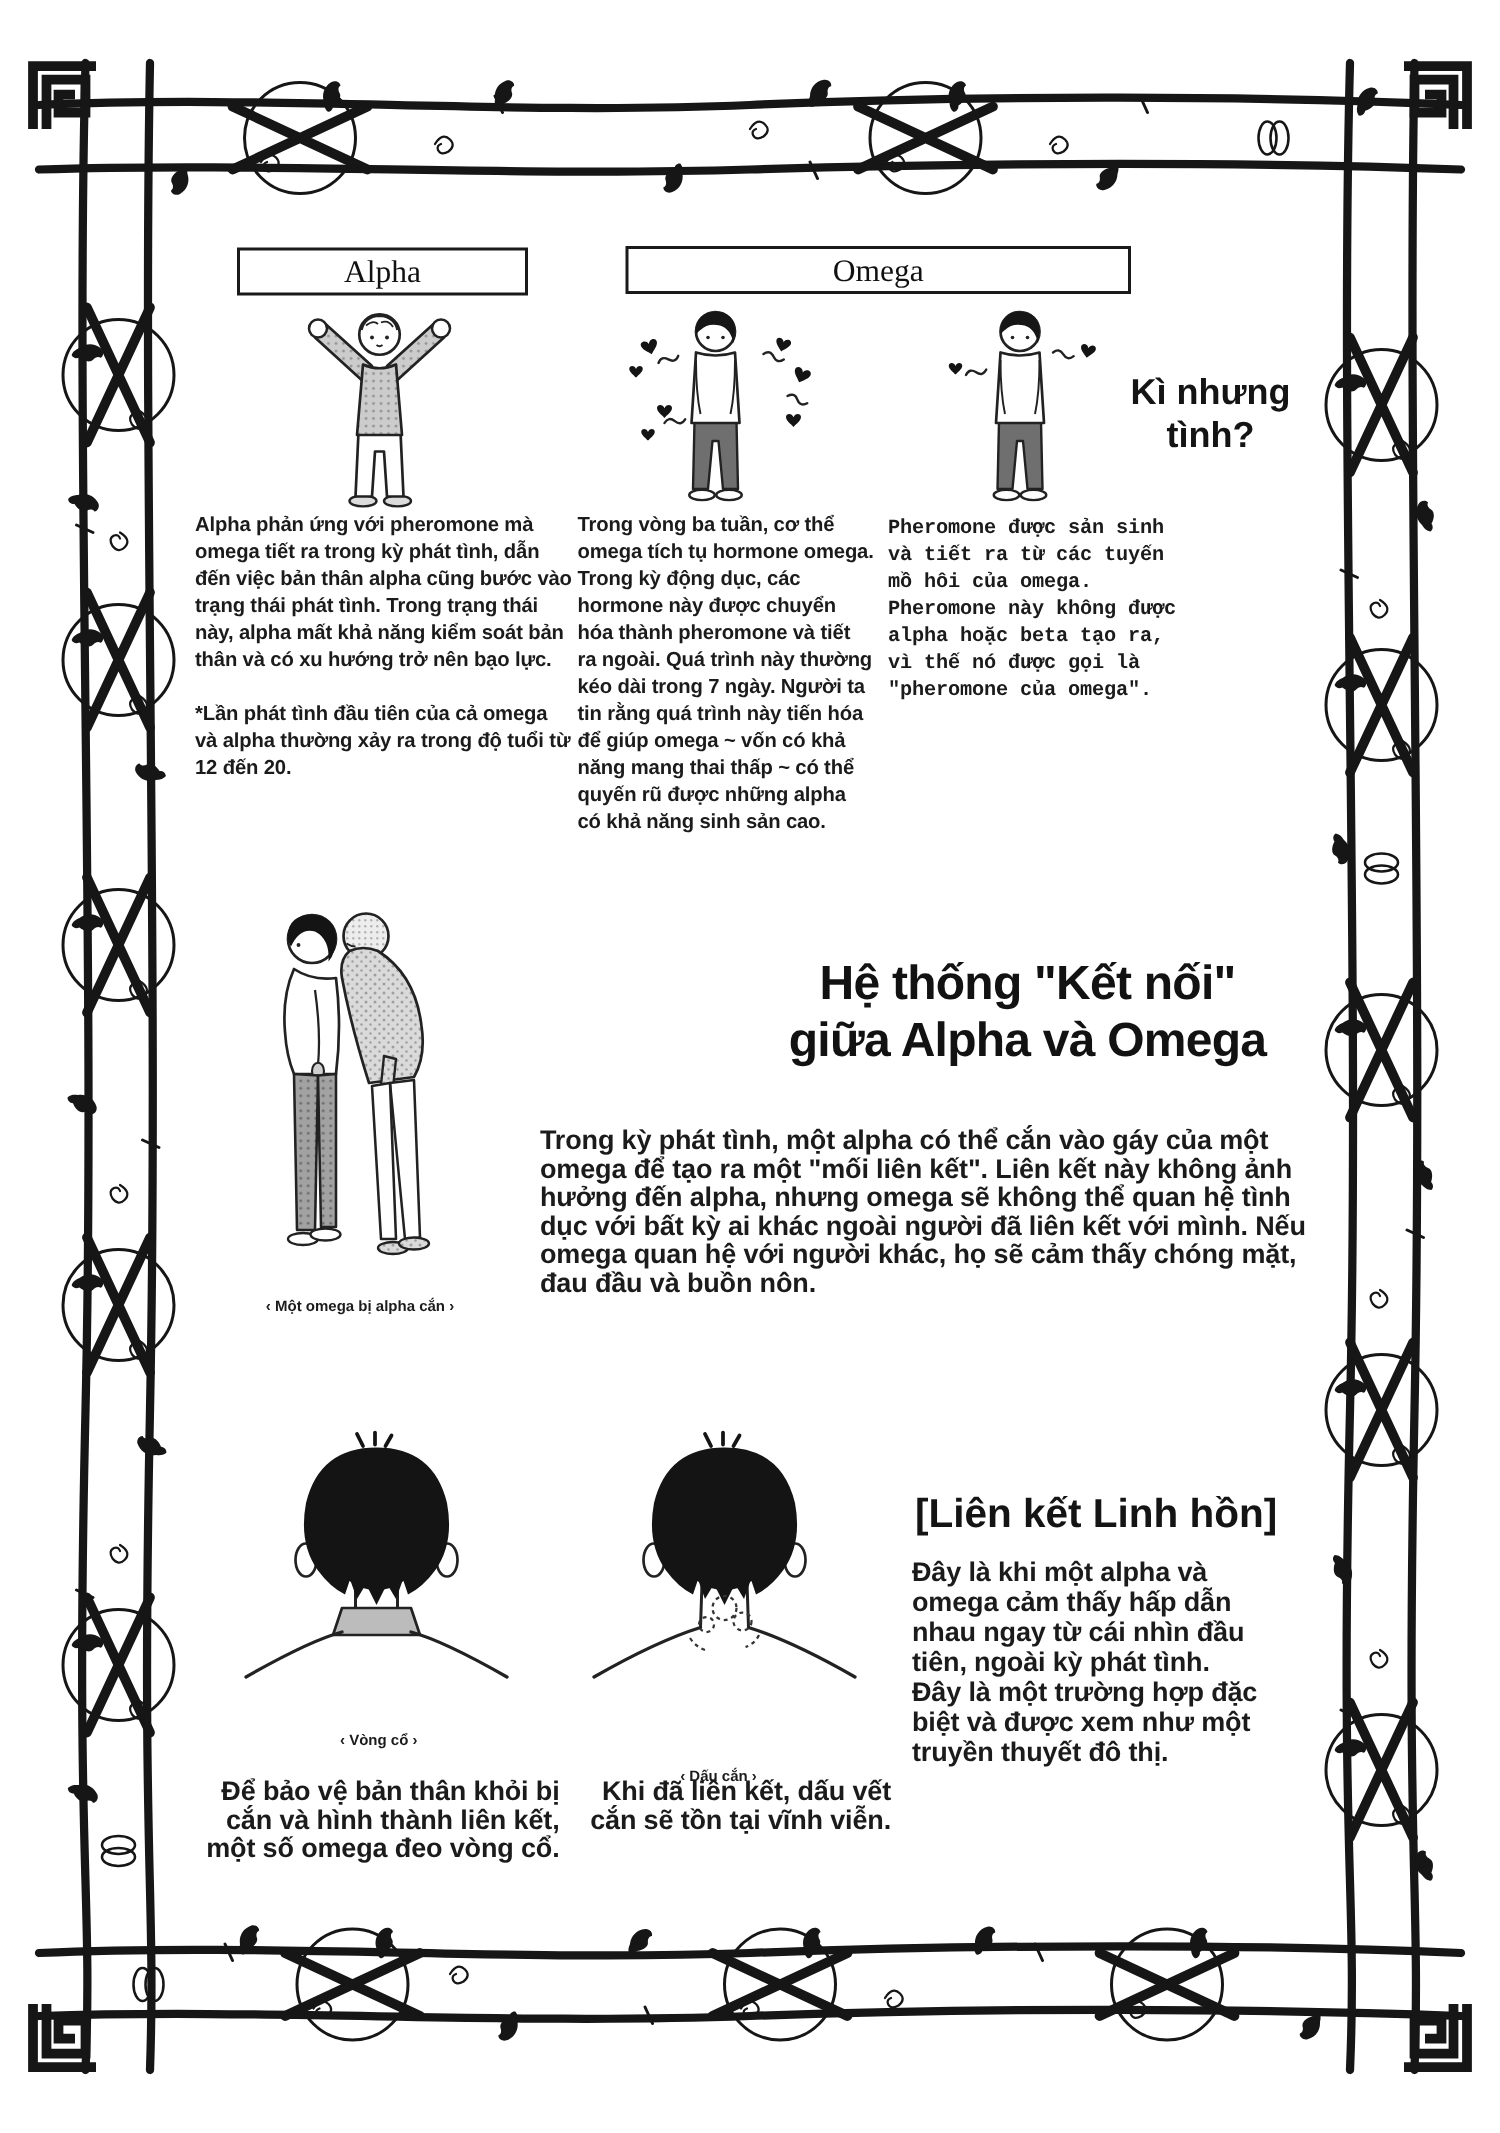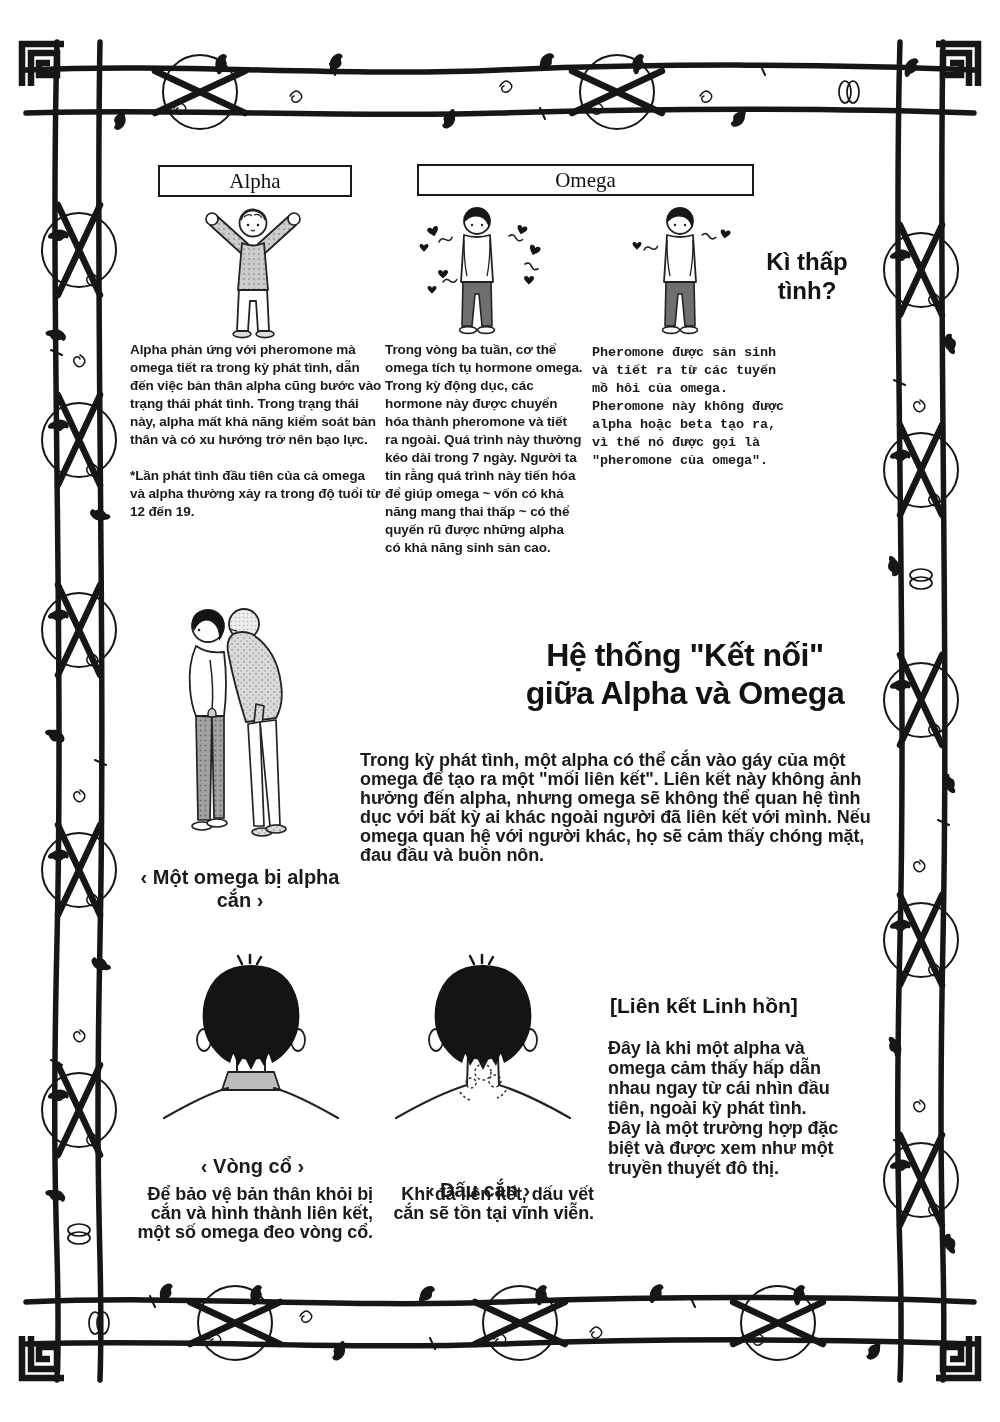--- a/index.html
+++ b/index.html
@@ -5,25 +5,25 @@
   html,body{margin:0;padding:0;background:#e9e9e9;}
   .page{position:relative;width:1000px;height:1422px;background:#ffffff;overflow:hidden;
         font-family:"Liberation Sans","DejaVu Sans",sans-serif;color:#1c1c1c;margin:0 auto;}
   .abs{position:absolute;}
   svg.fig{position:absolute;}
   .label-box{position:absolute;border:2px solid #1a1a1a;background:#fff;text-align:center;
              font-family:"Liberation Serif","DejaVu Serif",serif;font-size:21px;color:#111;}
   .label-box span{display:block;line-height:28px;}
   .txt{position:absolute;font-weight:bold;font-size:13.5px;line-height:18px;letter-spacing:-0.1px;color:#1b1b1b;}
   .txt-mid{position:absolute;font-weight:bold;font-size:18px;line-height:19px;letter-spacing:-0.1px;color:#1b1b1b;}
-  .cap{position:absolute;font-weight:bold;font-size:20px;text-align:center;color:#1b1b1b;}
+  .cap{position:absolute;font-weight:bold;font-size:10px;text-align:center;color:#1b1b1b;}
   .h-heat{position:absolute;font-weight:bold;font-size:24px;line-height:1.2;text-align:center;color:#141414;}
   .h-bond{position:absolute;font-weight:bold;font-size:32px;line-height:1.2;text-align:center;
           letter-spacing:-0.5px;color:#121212;}
-  .h-soul{position:absolute;font-weight:bold;font-size:21px;color:#141414;}
+  .h-soul{position:absolute;font-weight:bold;font-size:27px;color:#141414;}
   .pre{white-space:pre-line;}
   .center{text-align:right;}
 </style>
 </head>
 <body>
 
 <div class="page">
 
   <svg class="abs" style="left:0;top:0;width:1000px;height:1422px;" viewBox="0 0 1000 1422" aria-hidden="true">
     <defs>
@@ -186,26 +186,26 @@
     <g>
       <use href="#sq2" transform="translate(24,40) rotate(-20)"></use>
       <use href="#sq2" transform="translate(94,34) rotate(15)"></use>
       <use href="#sq2" transform="translate(110,62) rotate(20)"></use>
       <use href="#sq2" transform="translate(28,80) rotate(-10)"></use>
       <use href="#sq2" transform="translate(229,48) rotate(-15)"></use>
       <use href="#sq2" transform="translate(287,33) rotate(10)"></use>
     </g>
   </svg>
 
-  <div class="h-heat" style="left:742px;top:248px;width:130px;">Kì thấp tình?</div>
+  <div class="h-heat" style="left:742px;top:248px;width:130px;">Kì nhưng tình?</div>
 
   <div class="txt" style="left:130px;top:341px;width:252px;">
     <div>Alpha phản ứng với pheromone mà omega tiết ra trong kỳ phát tình, dẫn đến việc bản thân alpha cũng bước vào trạng thái phát tình. Trong trạng thái này, alpha mất khả năng kiểm soát bản thân và có xu hướng trở nên bạo lực.</div>
     <div style="height:18px;"></div>
-    <div>*Lần phát tình đầu tiên của cả omega và alpha thường xảy ra trong độ tuổi từ 12 đến 19.</div>
+    <div>*Lần phát tình đầu tiên của cả omega và alpha thường xảy ra trong độ tuổi từ 12 đến 20.</div>
   </div>
   <div class="txt" style="left:385px;top:341px;width:198px;">Trong vòng ba tuần, cơ thể omega tích tụ hormone omega. Trong kỳ động dục, các hormone này được chuyển hóa thành pheromone và tiết ra ngoài. Quá trình này thường kéo dài trong 7 ngày. Người ta tin rằng quá trình này tiến hóa để giúp omega ~ vốn có khả năng mang thai thấp ~ có thể quyến rũ được những alpha có khả năng sinh sản cao.</div>
   <div class="txt" style="left:592px;top:344px;width:202px;font-family:Liberation Mono, monospace;">Pheromone được sản sinh và tiết ra từ các tuyến mồ hôi của omega. Pheromone này không được alpha hoặc beta tạo ra, vì thế nó được gọi là "pheromone của omega".</div>
 
   <svg class="fig" style="left:158px;top:588px;width:188px;height:262px;" viewBox="0 0 188 262">
     <defs>
       <pattern id="pv" width="5" height="5" patternUnits="userSpaceOnUse">
         <rect width="5" height="5" fill="#a2a2a2"></rect>
           <circle cx="2.5" cy="2.5" r="1" fill="#6d6d6d"></circle>
       </pattern>

